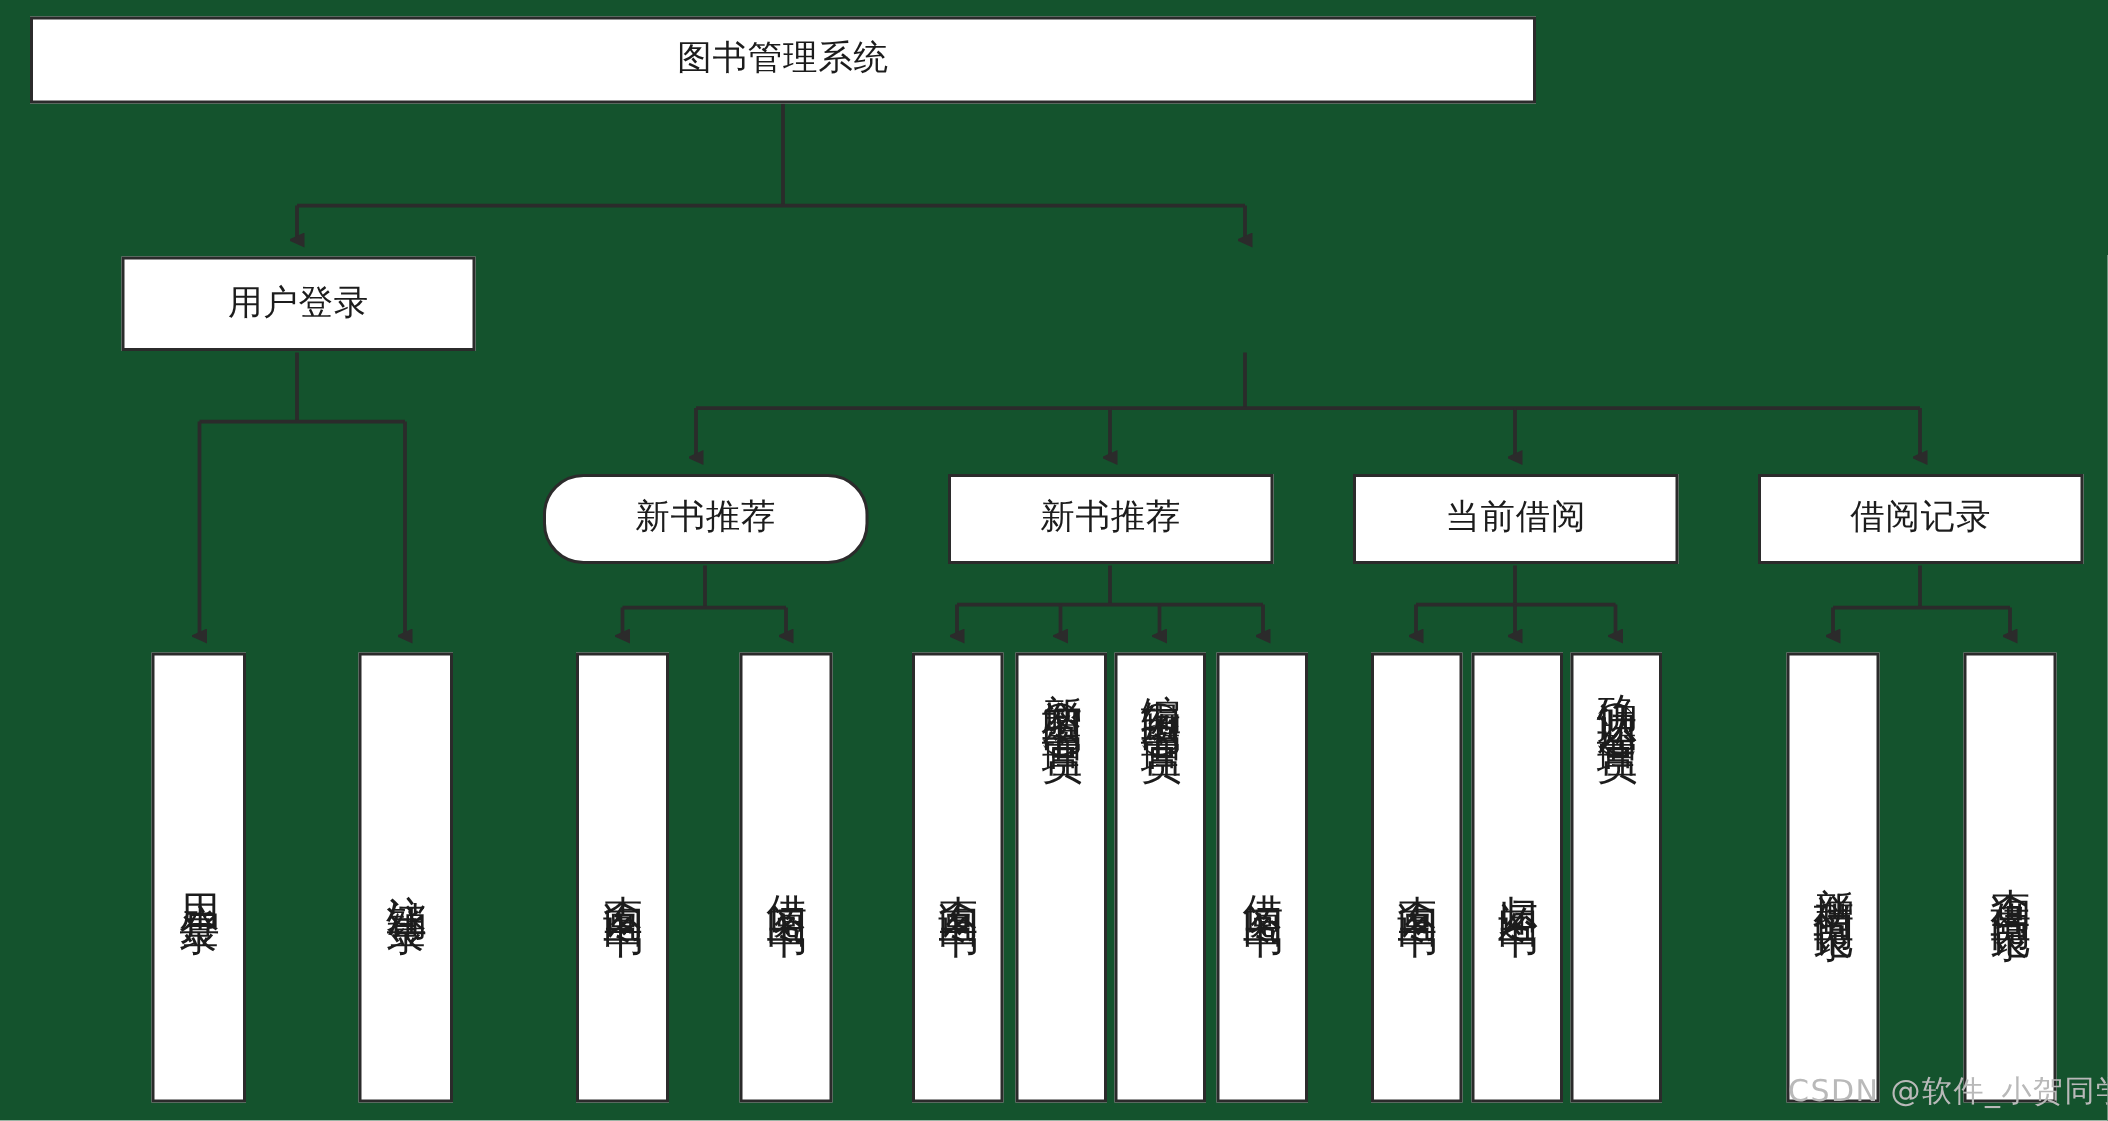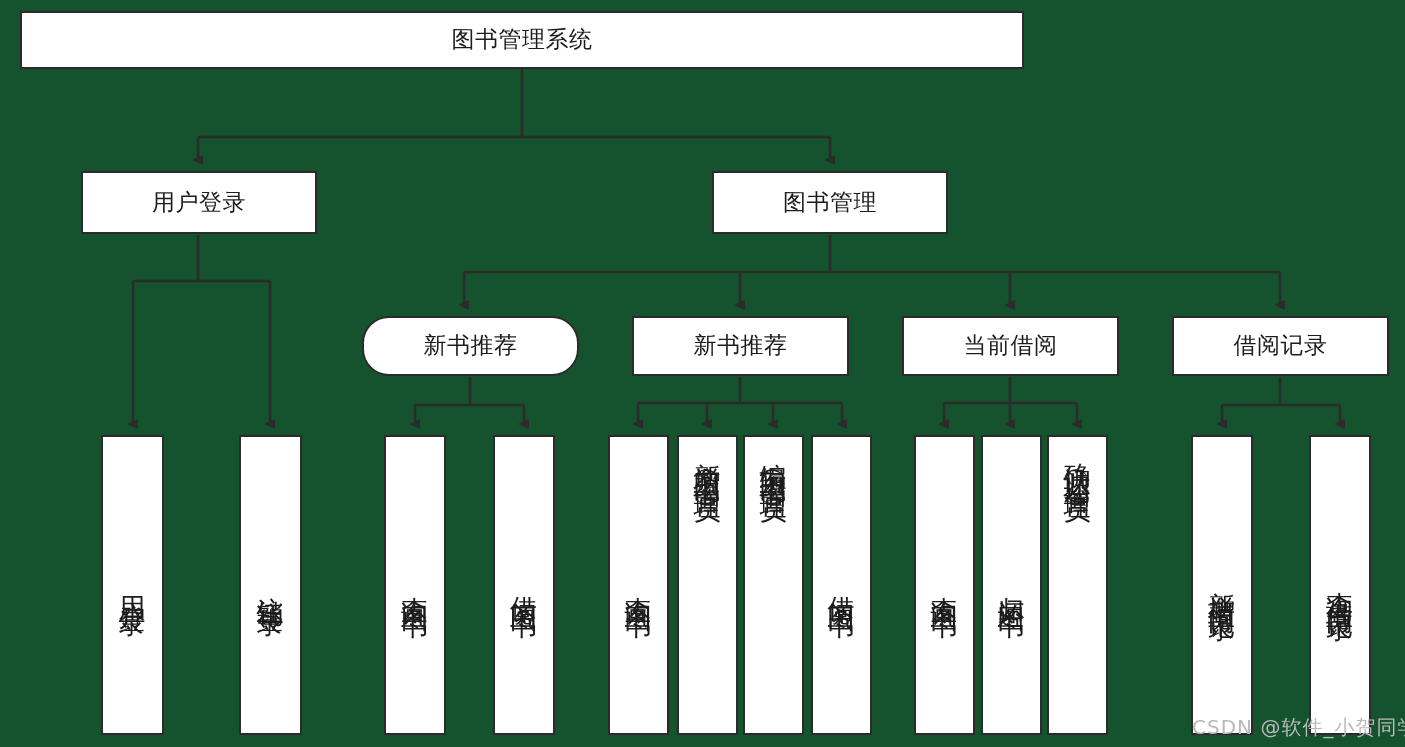--- a/index.html
+++ b/index.html
@@ -134,23 +134,20 @@
   </svg>
 
   <div class="node node-root" style="left:20px; top:11px; width:1004px; height:58px;">
     <span class="label">图书管理系统</span>
   </div>
 
   <div class="node node-l2" style="left:81px; top:171px; width:236px; height:63px;">
     <span class="label">用户登录</span>
   </div>
 
-  <div class="node node-l2" style="left:712px; top:171px; width:236px; height:63px;">
-    <span class="label">图书管理</span>
-  </div>
 
   <div class="node node-l3" style="left:362px; top:316px; width:217px; height:60px;border-radius:27px;">
     <span class="label">新书推荐</span>
   </div>
 
   <div class="node node-l3" style="left:632px; top:316px; width:217px; height:60px;">
     <span class="label">新书推荐</span>
   </div>
 
   <div class="node node-l3" style="left:1172px; top:316px; width:217px; height:60px;">

